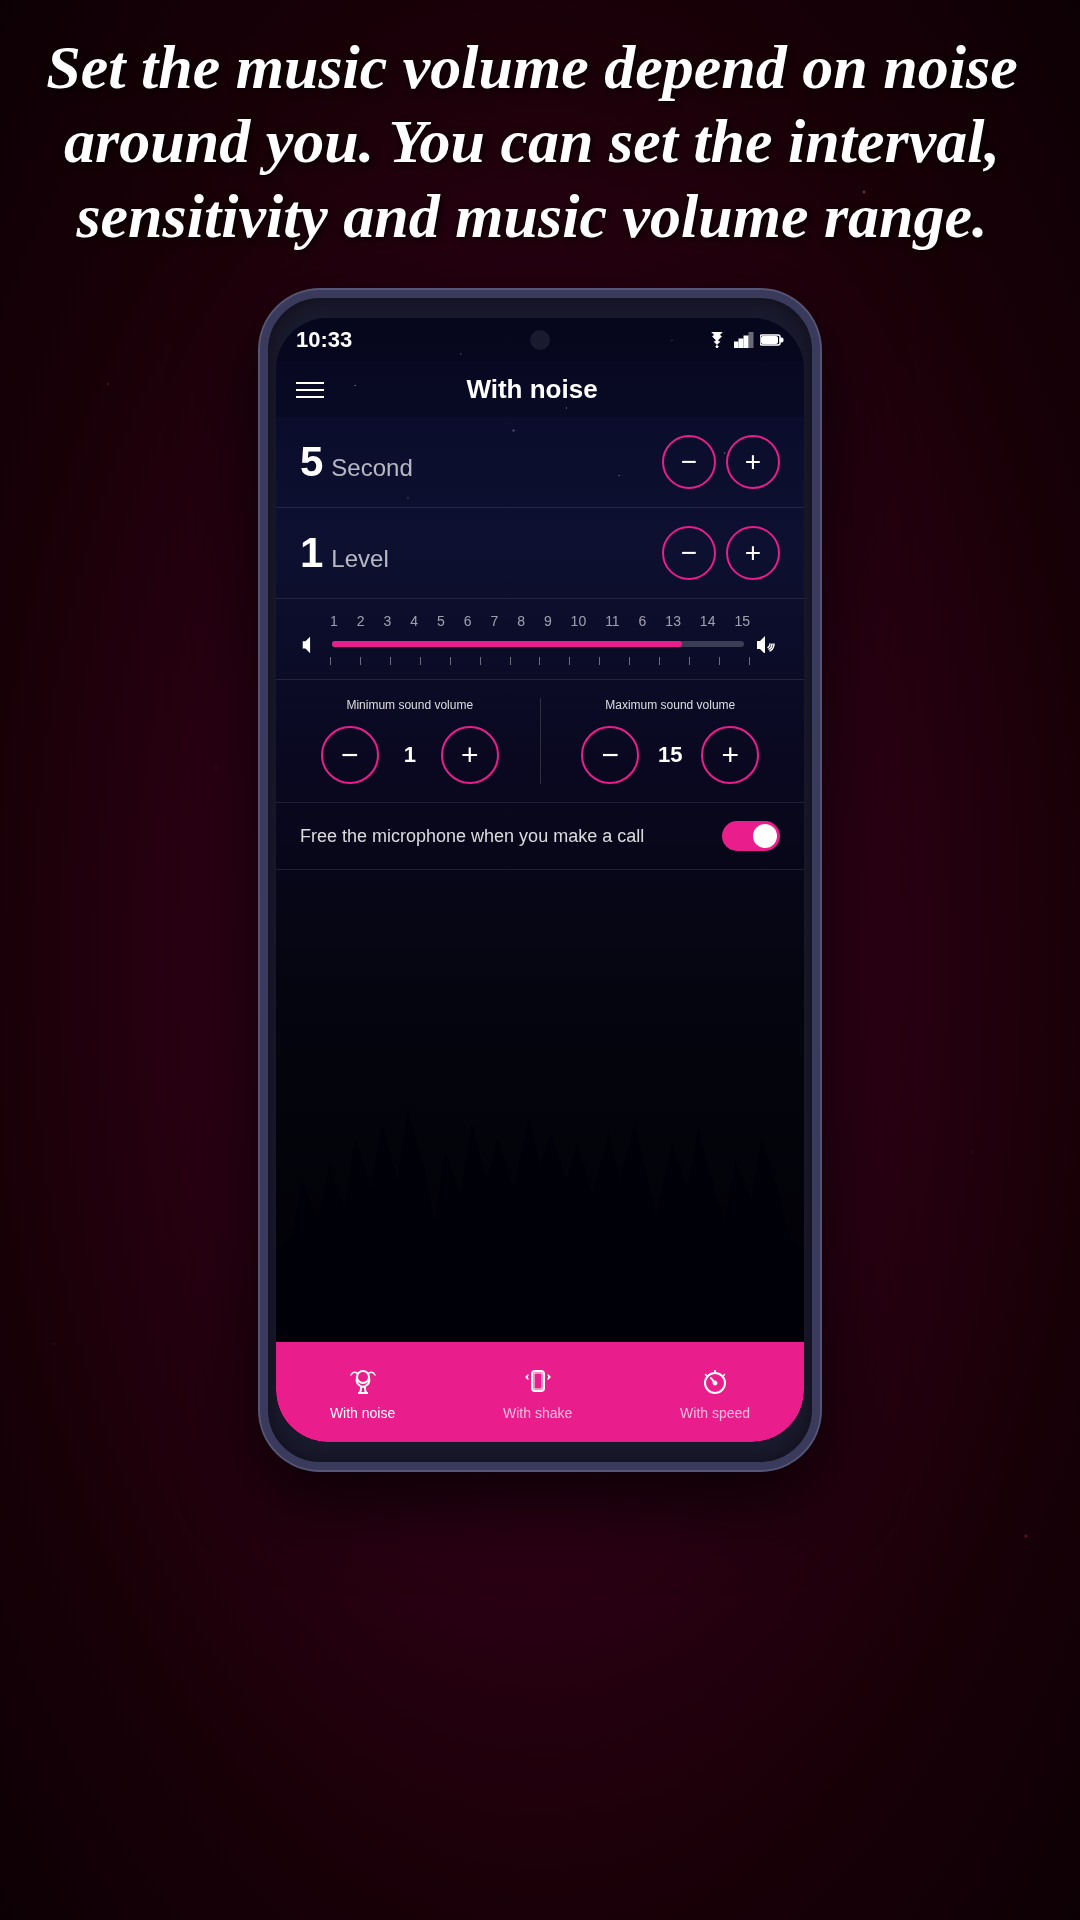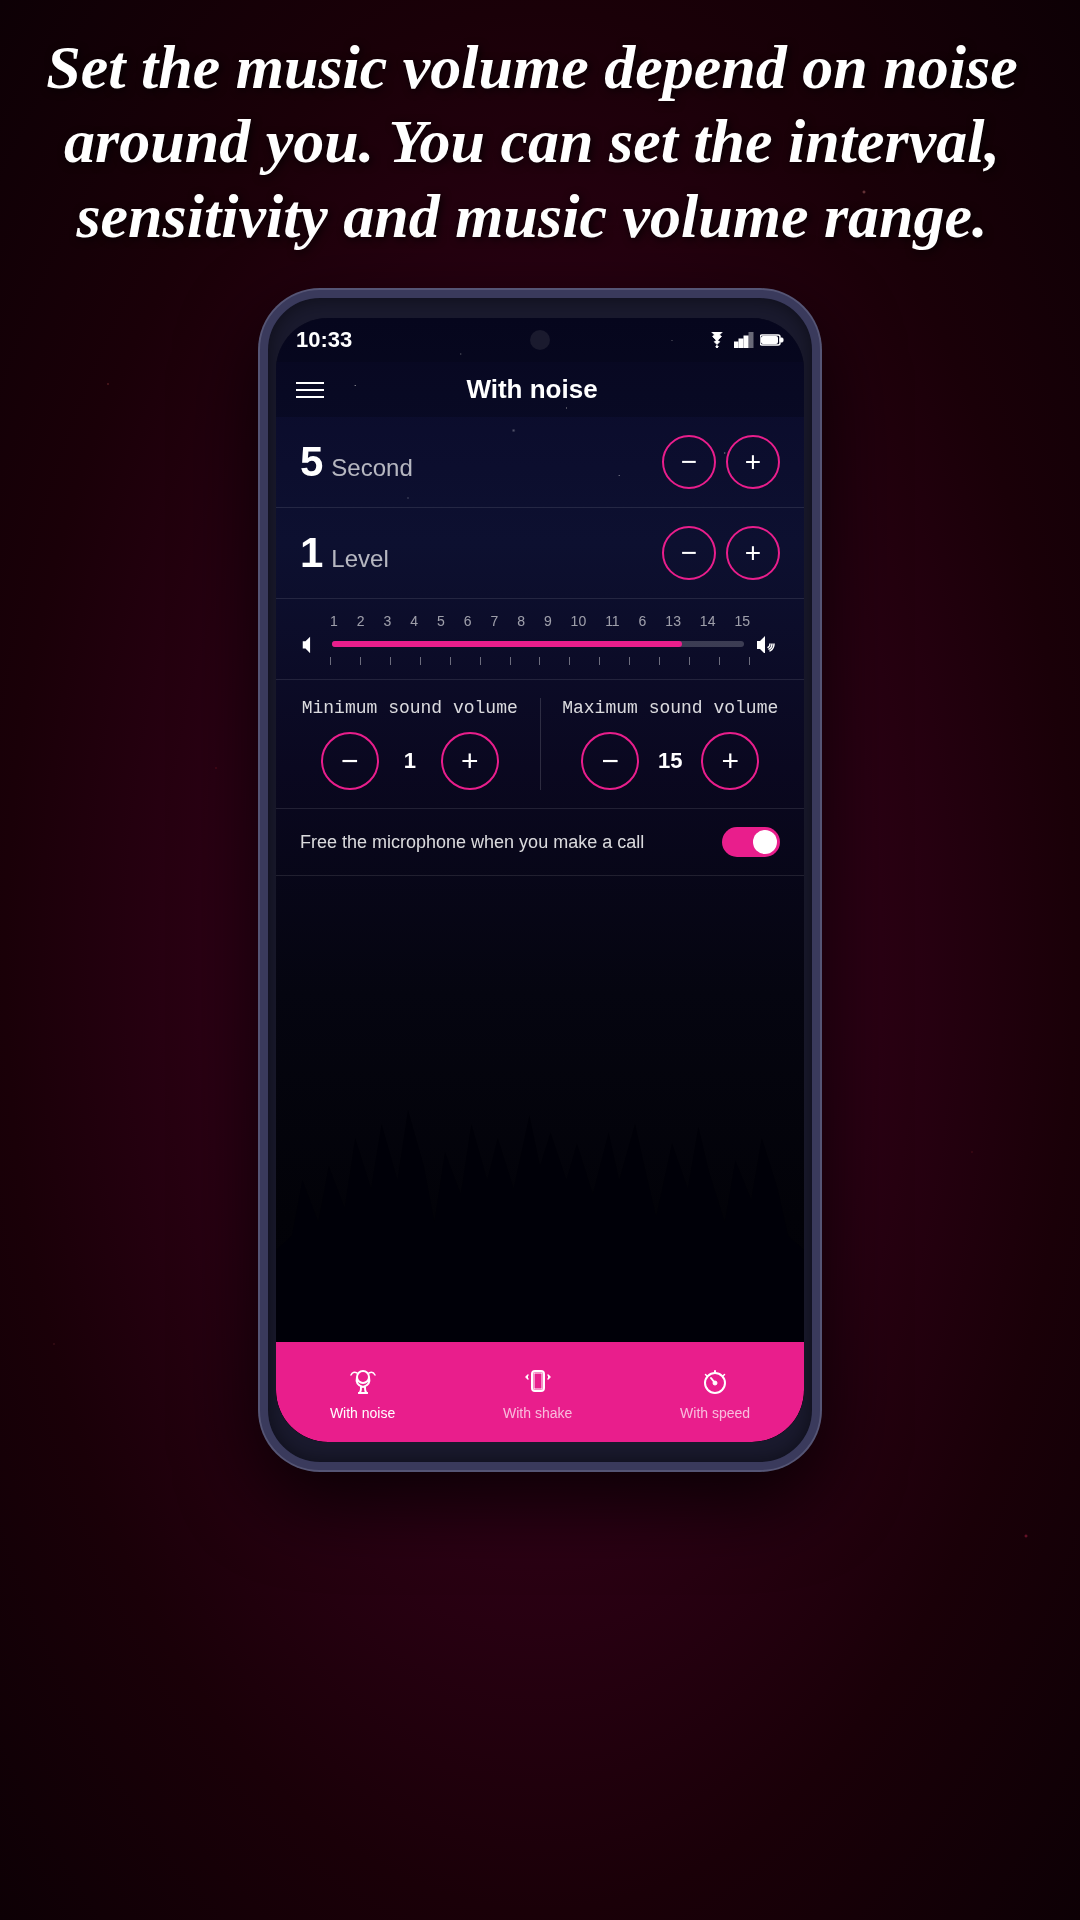--- a/index.html
+++ b/index.html
@@ -323,24 +323,23 @@
       display: flex;
       gap: 20px;
     }
 
     .minmax-col {
       flex: 1;
     }
 
     .minmax-label {
       color: rgba(255,255,255,0.85);
-      font-size: 18px;
+      font-size: 12px;
       text-align: center;
       margin-bottom: 14px;
-      font-family: Liberation Mono, monospace;
     }
 
     .minmax-controls {
       display: flex;
       align-items: center;
       justify-content: center;
       gap: 16px;
     }
 
     .minmax-value {

